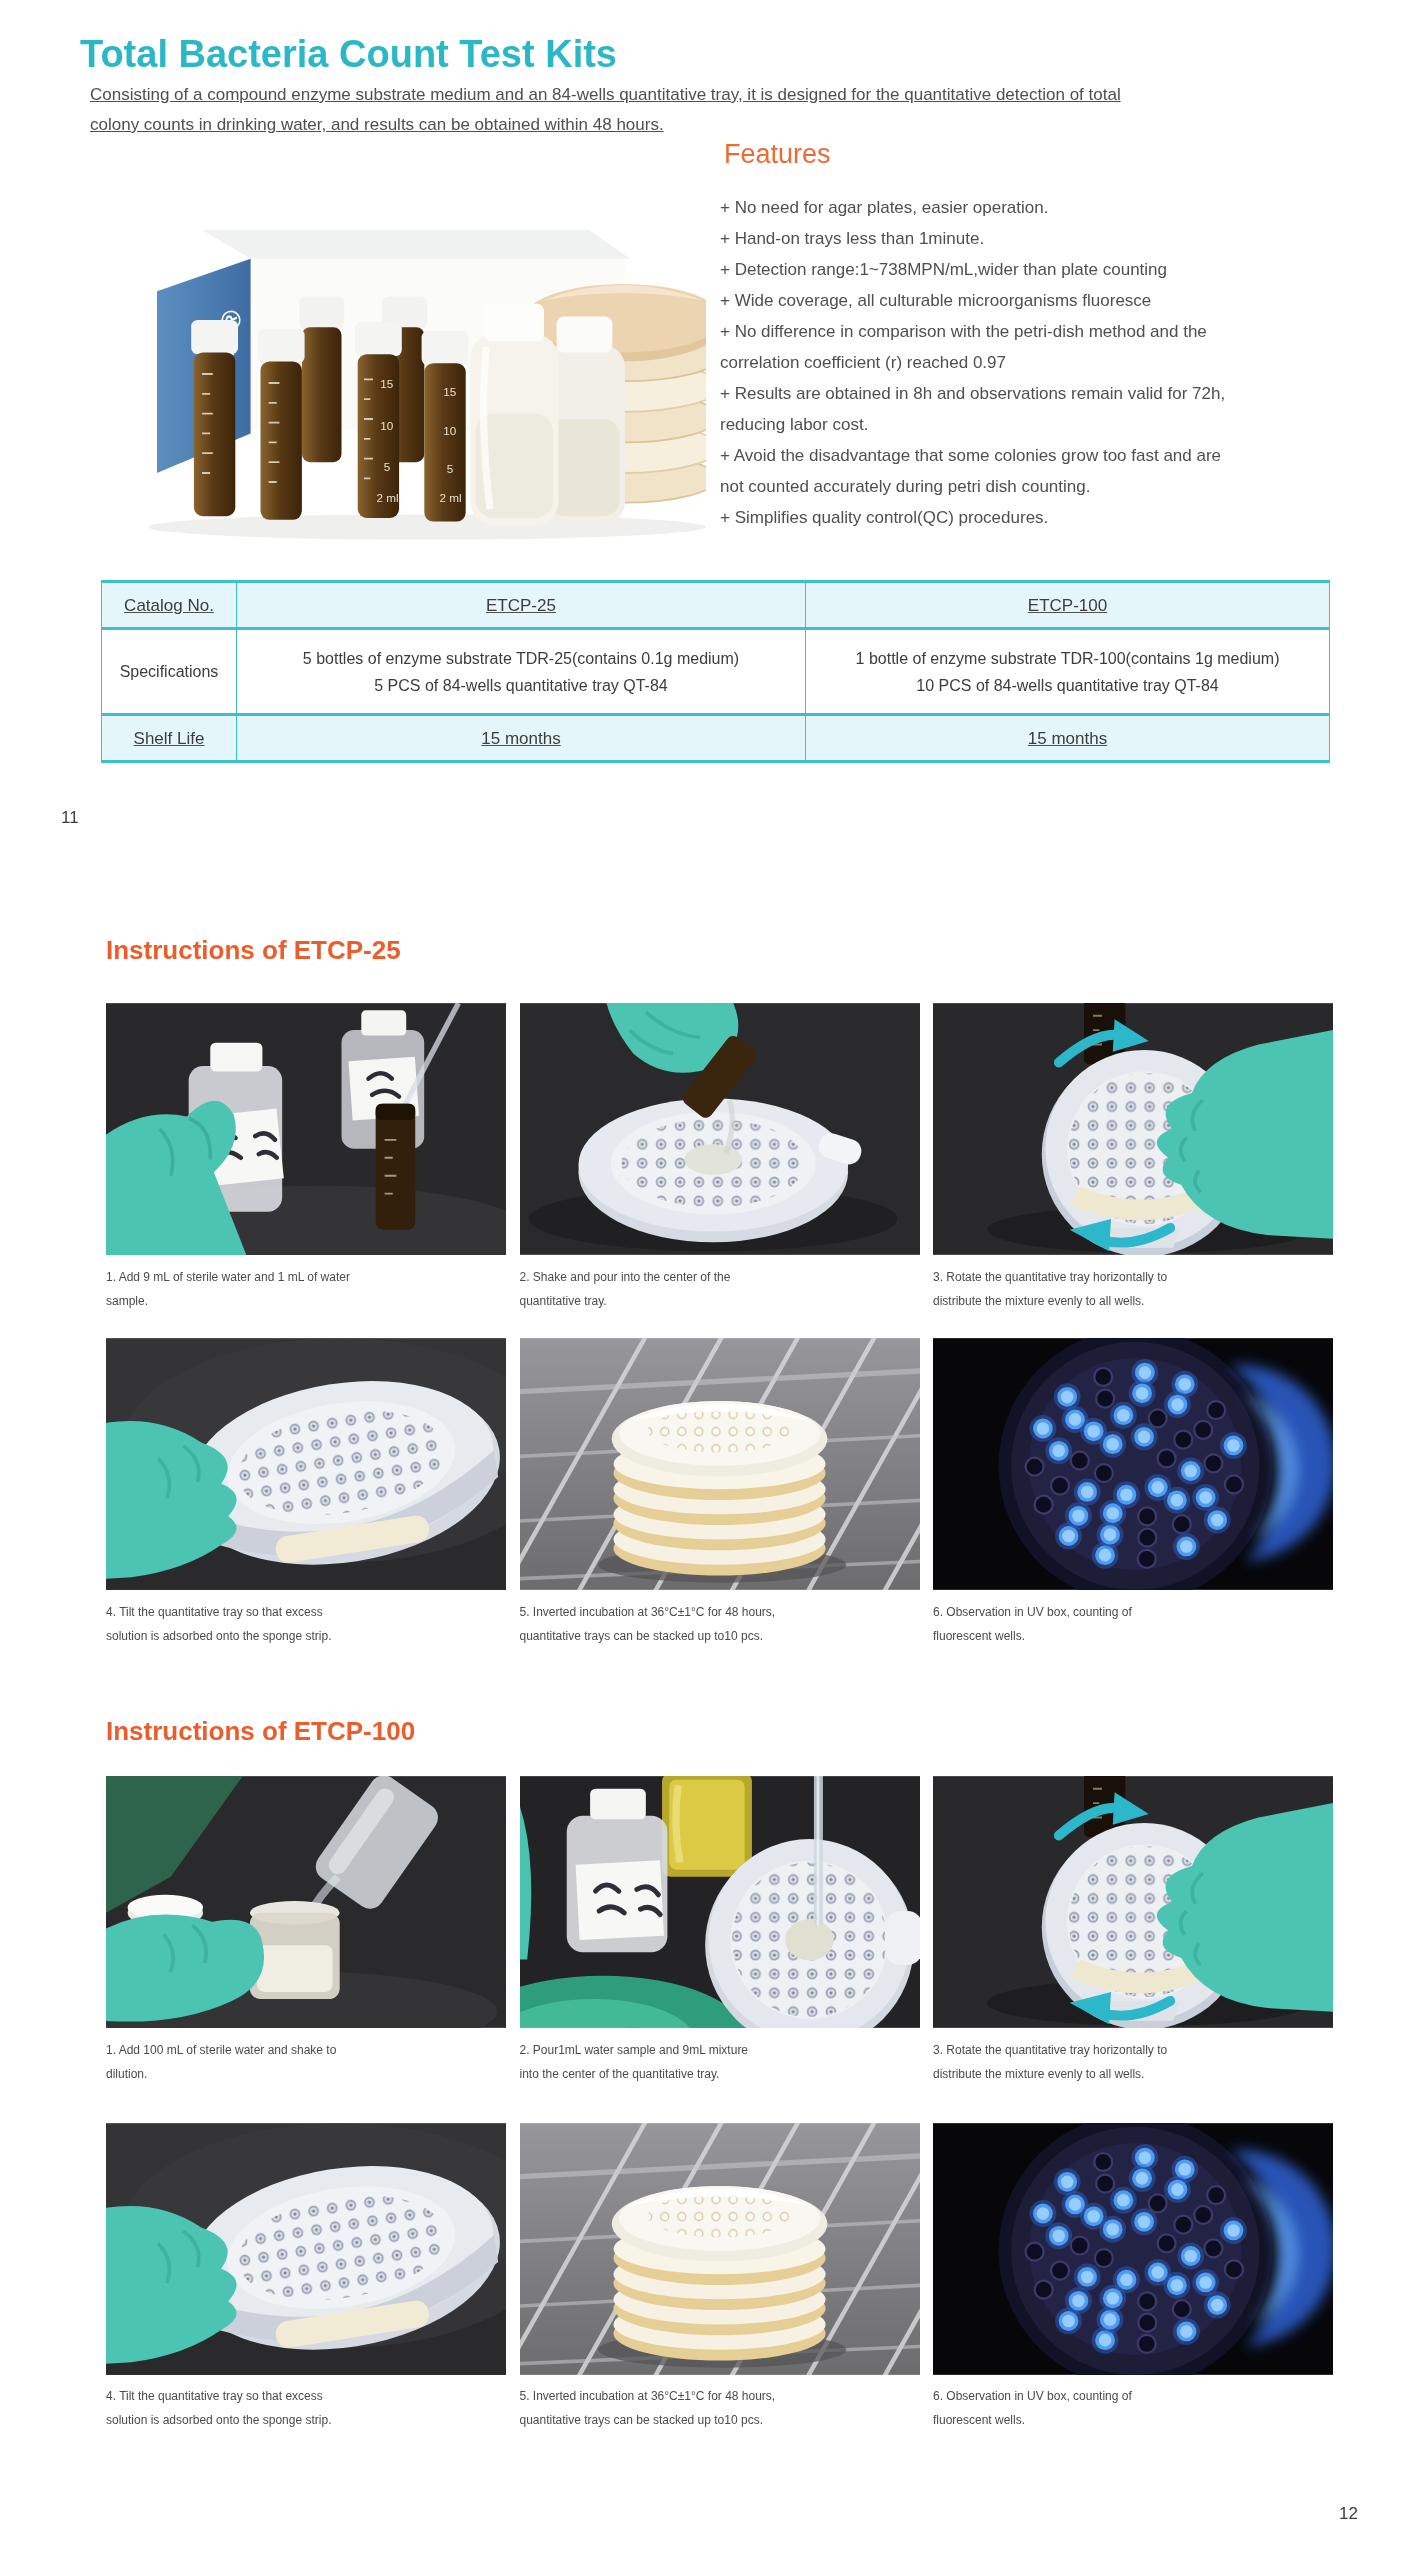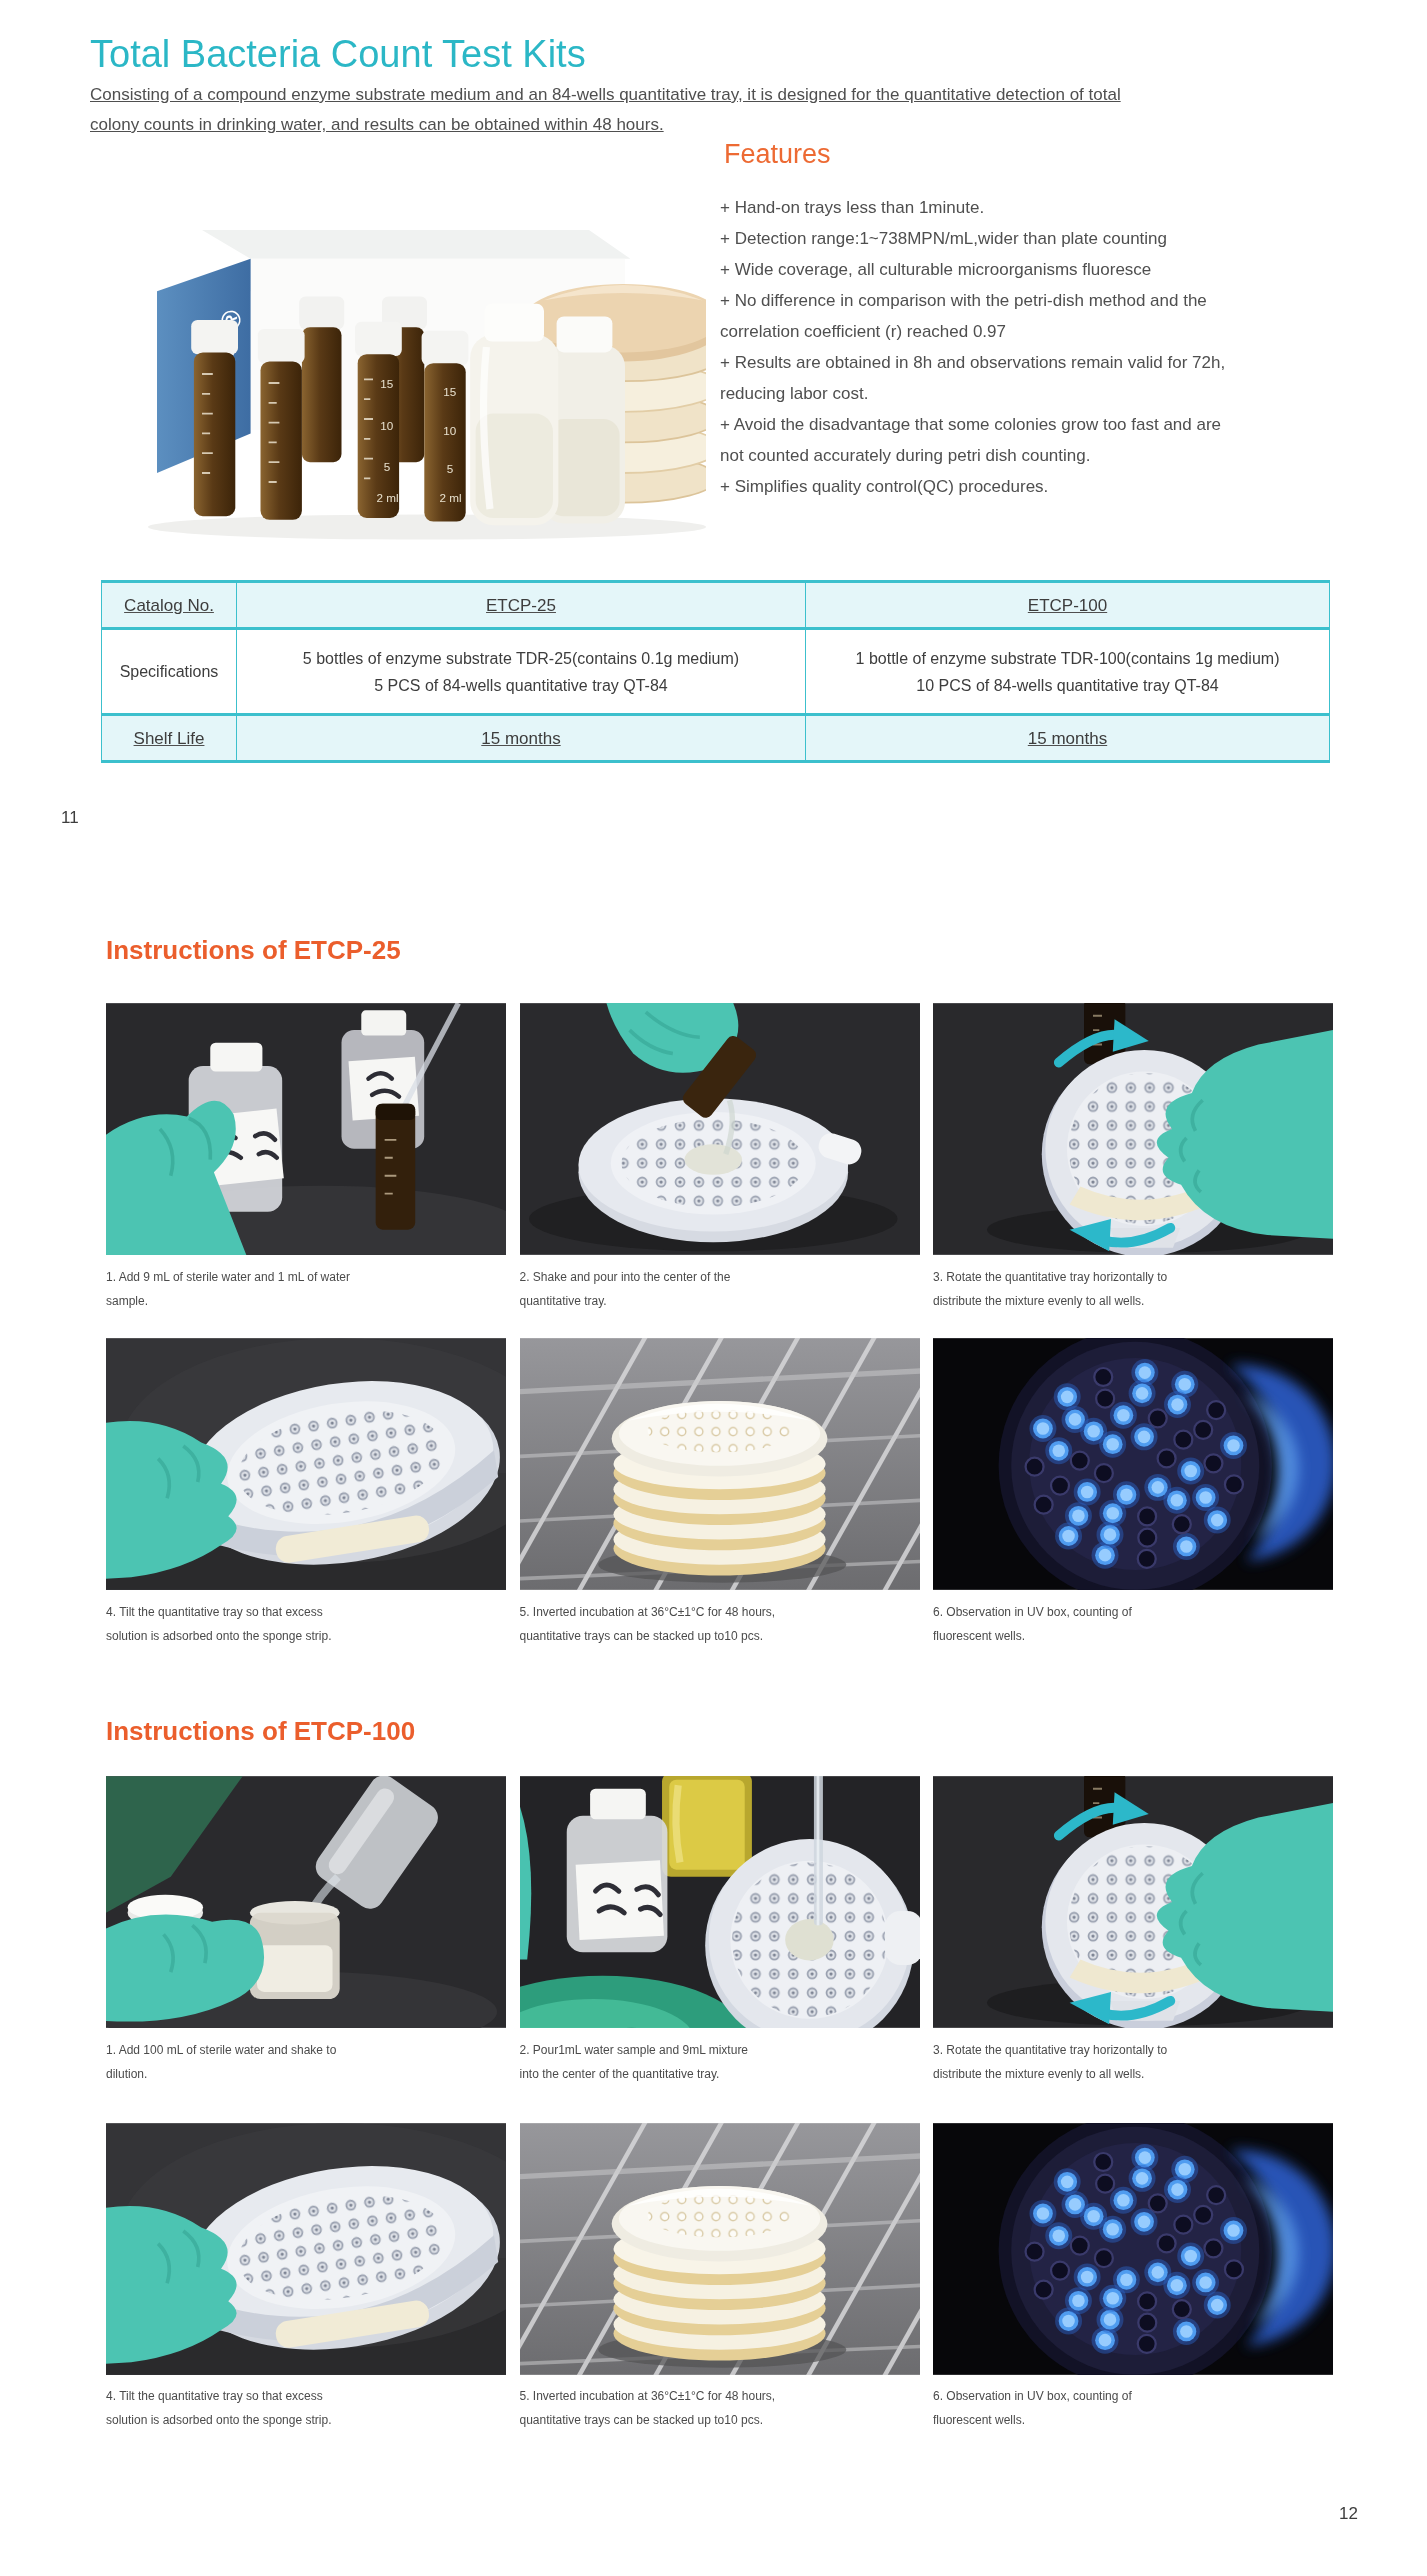--- a/index.html
+++ b/index.html
@@ -1,21 +1,21 @@
 <!DOCTYPE html>
 <html style="font-size:14.4px"><head>
 <meta charset="utf-8">
 <style>
   html,body{margin:0;padding:0;}
   body{
     width:1427px;height:2576px;position:relative;background:#ffffff;
     font-family:"Liberation Sans", sans-serif;color:#4f4f4f;overflow:hidden;
   }
   .abs{position:absolute;}
-  .page-title{left:90px;top:7.2px;font-size:38px;font-weight:normal;color:#2bb7c6;letter-spacing:0;}
+  .page-title{left:80px;top:7.2px;font-size:38px;font-weight:bold;color:#2bb7c6;letter-spacing:0;}
   .intro{left:90px;top:63px;width:1259px;font-size:17px;line-height:30px;white-space:pre-line;color:#4f4f4f;text-decoration:underline;}
   .kit-figure{left:85px;top:203px;width:621px;height:342px;margin:0;}
   .features{left:720px;top:135px;width:630px;}
   .features h2{margin:4px;font-size:27px;font-weight:normal;color:#ed6a33;}
   .features .flist{margin-top:21.6px;}
   .features p{margin:0;font-size:17px;line-height:31px;white-space:pre-line;color:#4f4f4f;}
   .spec-table{left:101px;top:580px;width:1229px;
     border-top:3.6px solid #3cc0cd;border-bottom:3.6px solid #3cc0cd;
     border-left:1.8px solid #3cc0cd;border-right:1.8px solid #3cc0cd;box-sizing:border-box;}
   .t-row{display:grid;grid-template-columns:135px 569px 523px;}
@@ -396,20 +396,21 @@
 
 <figure class="abs kit-figure">
   <svg viewBox="0 0 690 380" width="621" height="342">
       <use href="#scene-kit"></use>
     </svg>
 </figure>
 
 <div class="abs features">
   <h2>Features</h2>
   <div class="flist">
+    <p>+ No need for agar plates, easier operation.</p>
     <p>+ Hand-on trays less than 1minute.</p>
     <p>+ Detection range:1~738MPN/mL,wider than plate counting</p>
     <p>+ Wide coverage, all culturable microorganisms fluoresce</p>
     <p>+ No difference in comparison with the petri-dish method and the
 correlation coefficient (r) reached 0.97</p>
     <p>+ Results are obtained in 8h and observations remain valid for 72h,
 reducing labor cost.</p>
     <p>+ Avoid the disadvantage that some colonies grow too fast and are
 not counted accurately during petri dish counting.</p>
     <p>+ Simplifies quality control(QC) procedures.</p>

